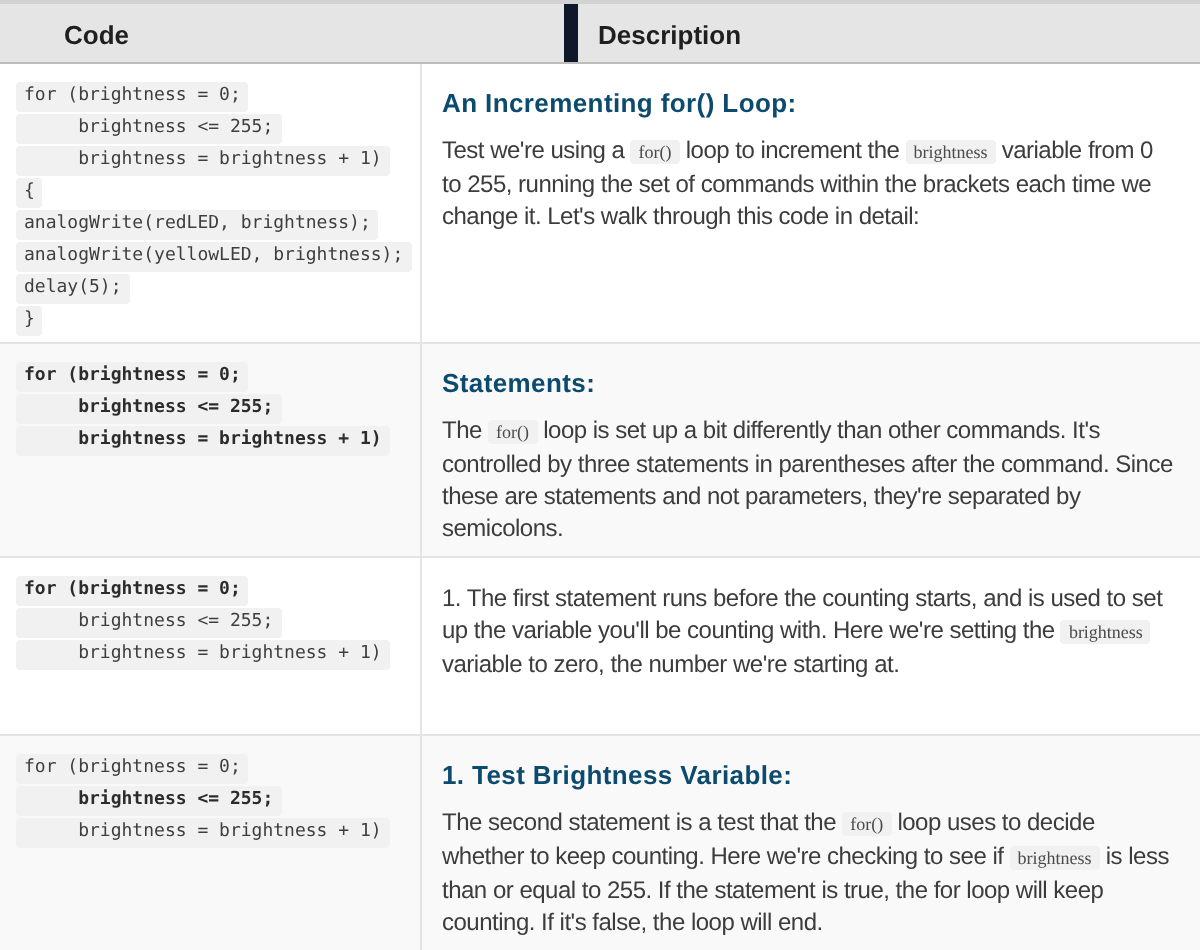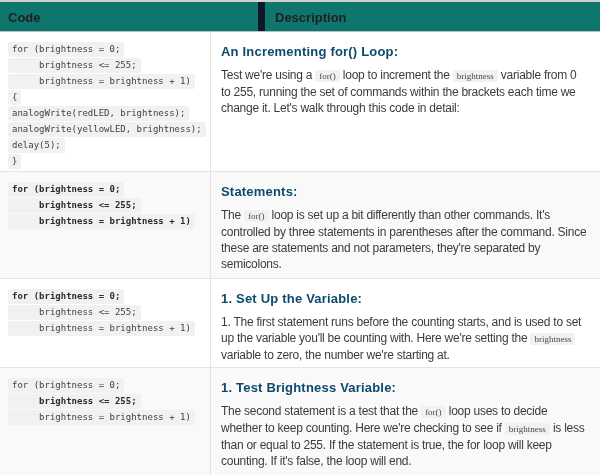--- a/index.html
+++ b/index.html
@@ -10,22 +10,23 @@
     -webkit-font-smoothing:antialiased;
   }
   .doc-table {
     width:600px; height:475px;
     border-top:2px solid #d2d2d2;
     overflow:hidden;
   }
   .t-header {
     display:grid; grid-template-columns:210px 390px;
     height:30px;
-    background:#0f766e;
+    background:#e5e5e5;
     border-bottom:1px solid #bdbdbd;
+    padding-left:24px;
   }
   .hcell {
     font-size:13px; font-weight:bold; color:#1f1f1f;
     padding:8px 0 0 8px;
   }
   .hcell.desc { padding-left:10px; border-left:7px solid #0f172a;margin-left:48px; }
 
   .t-row {
     display:grid; grid-template-columns:210px 390px;
     border-bottom:1px solid #e4e4e4;
@@ -119,21 +120,20 @@
     </div>
   </div>
 
   <div class="t-row r2">
     <div class="code-cell">
       <div class="code-line"><span class="chip b">for (brightness = 0;</span></div>
       <div class="code-line"><span class="chip">     brightness &lt;= 255;</span></div>
       <div class="code-line"><span class="chip">     brightness = brightness + 1)</span></div>
     </div>
     <div class="desc-cell">
-      <div class="desc-heading">1. Set Up the Variable:</div>
       <p class="desc-para"><span>1. The first statement runs before the counting starts, and is used to set up the variable you'll be counting with. Here we're setting the </span><span class="ichip">brightness</span><span> variable to zero, the number we're starting at.</span></p>
     </div>
   </div>
 
   <div class="t-row r3 striped">
     <div class="code-cell">
       <div class="code-line"><span class="chip">for (brightness = 0;</span></div>
       <div class="code-line"><span class="chip b">     brightness &lt;= 255;</span></div>
       <div class="code-line"><span class="chip">     brightness = brightness + 1)</span></div>
     </div>

